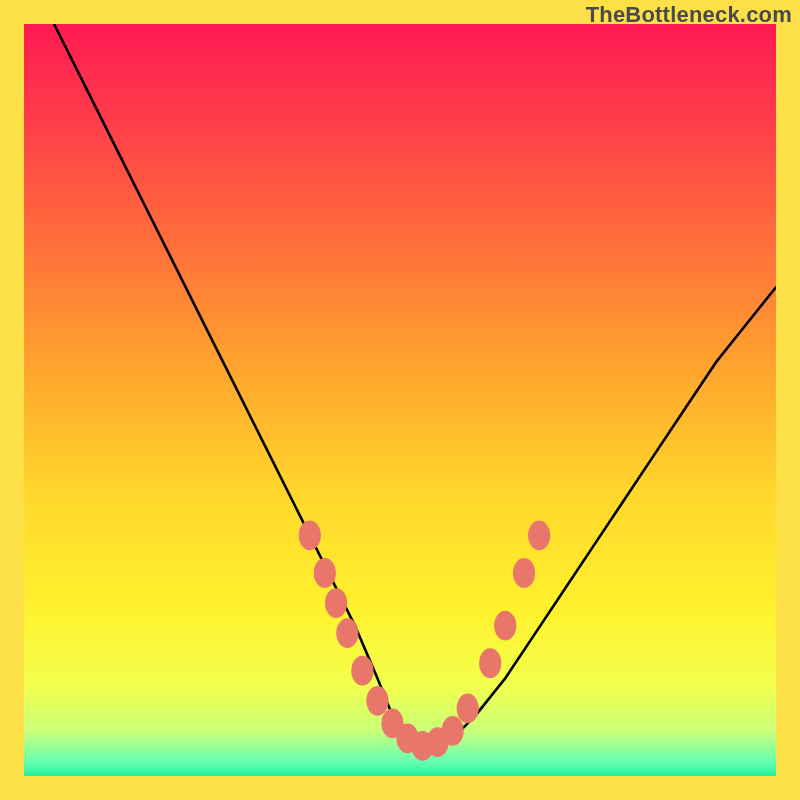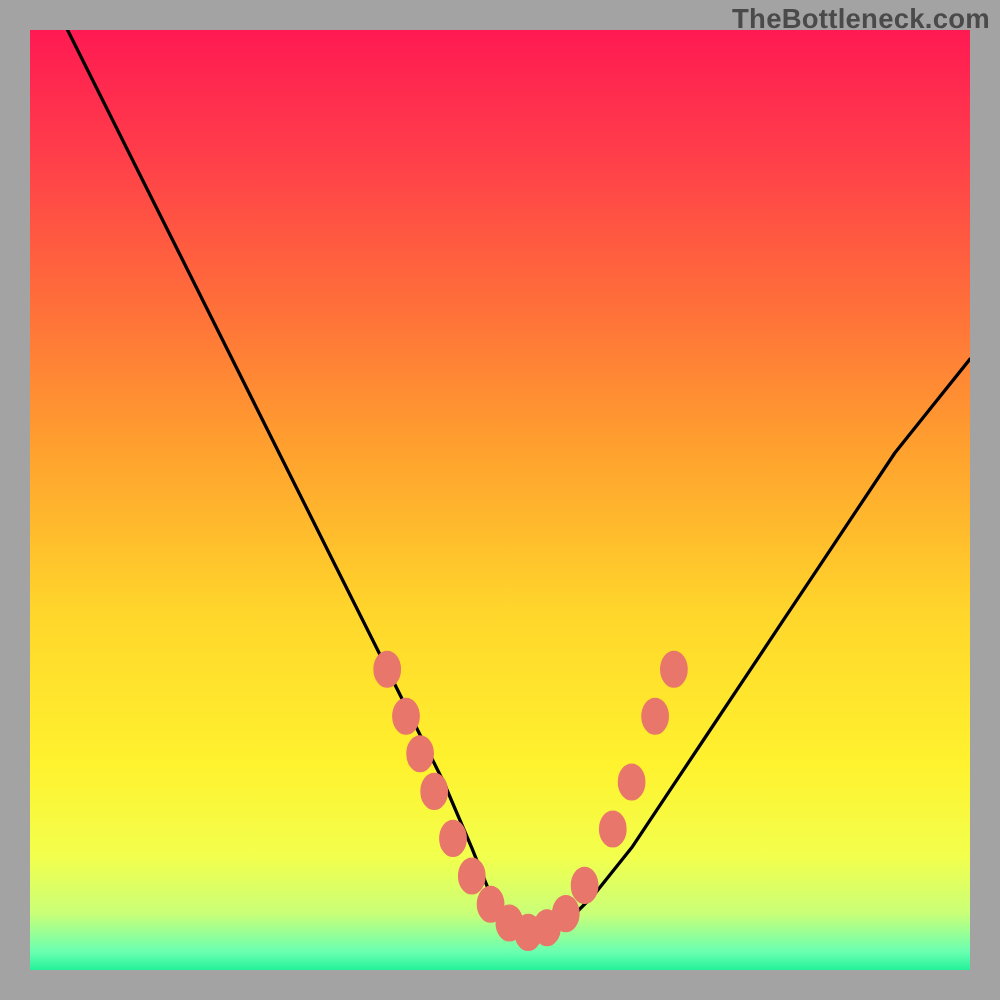--- a/index.html
+++ b/index.html
@@ -8,21 +8,21 @@
     width: 800px;
     height: 800px;
     overflow: hidden;
     background: #000;
     font-family: Arial, Helvetica, sans-serif;
   }
   .frame {
     position: relative;
     width: 800px;
     height: 800px;
-    background: #a3a3a3;
+    background: #fde047;
   }
   .plot-area {
     position: absolute;
     left: 24px;
     top: 24px;
     width: 752px;
     height: 752px;
     overflow: hidden;
   }
   .gradient-bg {

